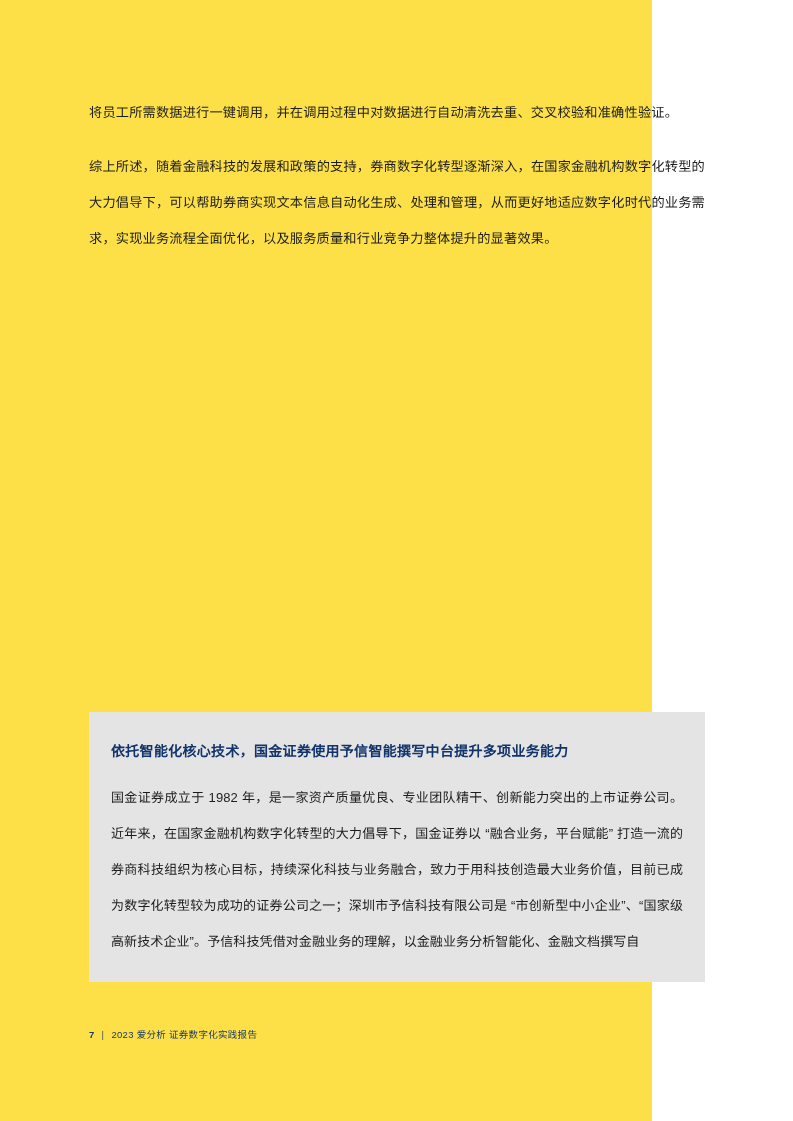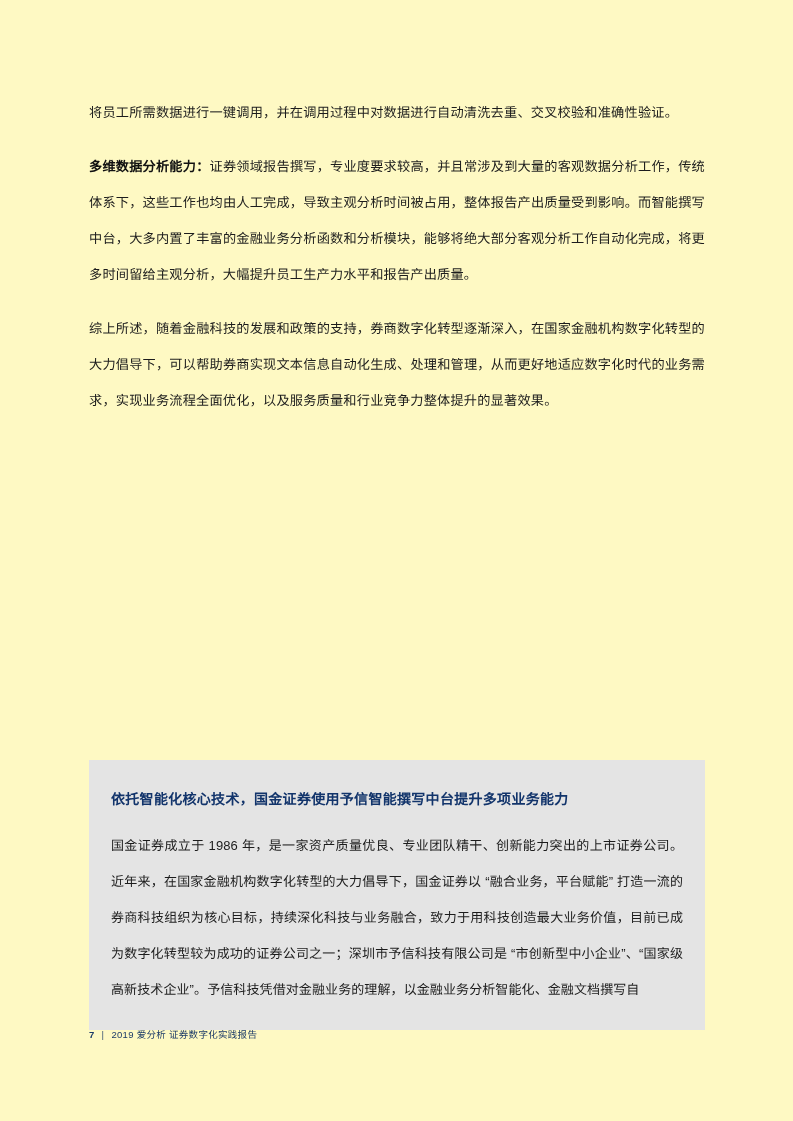--- a/index.html
+++ b/index.html
@@ -11,23 +11,23 @@
     width: 793px;
     height: 1121px;
     overflow: hidden;
     font-family: "Liberation Sans", "DejaVu Sans", sans-serif;
     color: #1a1a1a;
     -webkit-font-smoothing: antialiased;
   }
 
   .page {
     position: relative;
-    width: 793px;
+    width: 652px;
     height: 1121px;
-    background: #fef9c3;
+    background: #fde047;
     box-sizing: border-box;
   }
 
   .content {
     position: absolute;
     left: 89px;
     top: 95px;
     width: 616px;
   }
 
@@ -105,30 +105,29 @@
 </head>
 <body>
 
 <div class="page">
 
   <div class="content">
 
     <p class="para">将员工所需数据进行一键调用，并在调用过程中对数据进行自动清洗去重、交叉校验和准确性验证。</p>
 
 
-    <p class="para"><span class="lead">多维数据分析能力：</span><span>证券领域报告撰写，专业度要求较高，并且常涉及到大量的客观数据分析工作，传统体系下，这些工作也均由人工完成，导致主观分析时间被占用，整体报告产出质量受到影响。而智能撰写中台，大多内置了丰富的金融业务分析函数和分析模块，能够将绝大部分客观分析工作自动化完成，将更多时间留给主观分析，大幅提升员工生产力水平和报告产出质量。</span></p>
 
     <p class="para tight">综上所述，随着金融科技的发展和政策的支持，券商数字化转型逐渐深入，在国家金融机构数字化转型的大力倡导下，可以帮助券商实现文本信息自动化生成、处理和管理，从而更好地适应数字化时代的业务需求，实现业务流程全面优化，以及服务质量和行业竞争力整体提升的显著效果。</p>
 
   </div>
 
-  <div class="callout" style="background: rgb(228, 228, 228); margin-top: 48px;">
+  <div class="callout" style="background: rgb(228, 228, 228);">
     <div class="callout-title" style="color: rgb(18, 52, 107);">依托智能化核心技术，国金证券使用予信智能撰写中台提升多项业务能力</div>
-    <p class="callout-para">国金证券成立于 1986 年，是一家资产质量优良、专业团队精干、创新能力突出的上市证券公司。近年来，在国家金融机构数字化转型的大力倡导下，国金证券以 “融合业务，平台赋能” 打造一流的券商科技组织为核心目标，持续深化科技与业务融合，致力于用科技创造最大业务价值，目前已成为数字化转型较为成功的证券公司之一；深圳市予信科技有限公司是 “市创新型中小企业”、“国家级高新技术企业”。予信科技凭借对金融业务的理解，以金融业务分析智能化、金融文档撰写自</p>
+    <p class="callout-para">国金证券成立于 1982 年，是一家资产质量优良、专业团队精干、创新能力突出的上市证券公司。近年来，在国家金融机构数字化转型的大力倡导下，国金证券以 “融合业务，平台赋能” 打造一流的券商科技组织为核心目标，持续深化科技与业务融合，致力于用科技创造最大业务价值，目前已成为数字化转型较为成功的证券公司之一；深圳市予信科技有限公司是 “市创新型中小企业”、“国家级高新技术企业”。予信科技凭借对金融业务的理解，以金融业务分析智能化、金融文档撰写自</p>
   </div>
 
   <div class="footer">
     <span class="pg" style="color: rgb(27, 58, 104);">7</span>
     <span class="sep" style="color: rgb(27, 58, 104);">|</span>
-    <span class="label" style="color: rgb(27, 58, 104);">2019 爱分析 证券数字化实践报告</span>
+    <span class="label" style="color: rgb(27, 58, 104);">2023 爱分析 证券数字化实践报告</span>
   </div>
 
 </div>
 
 </body></html>

